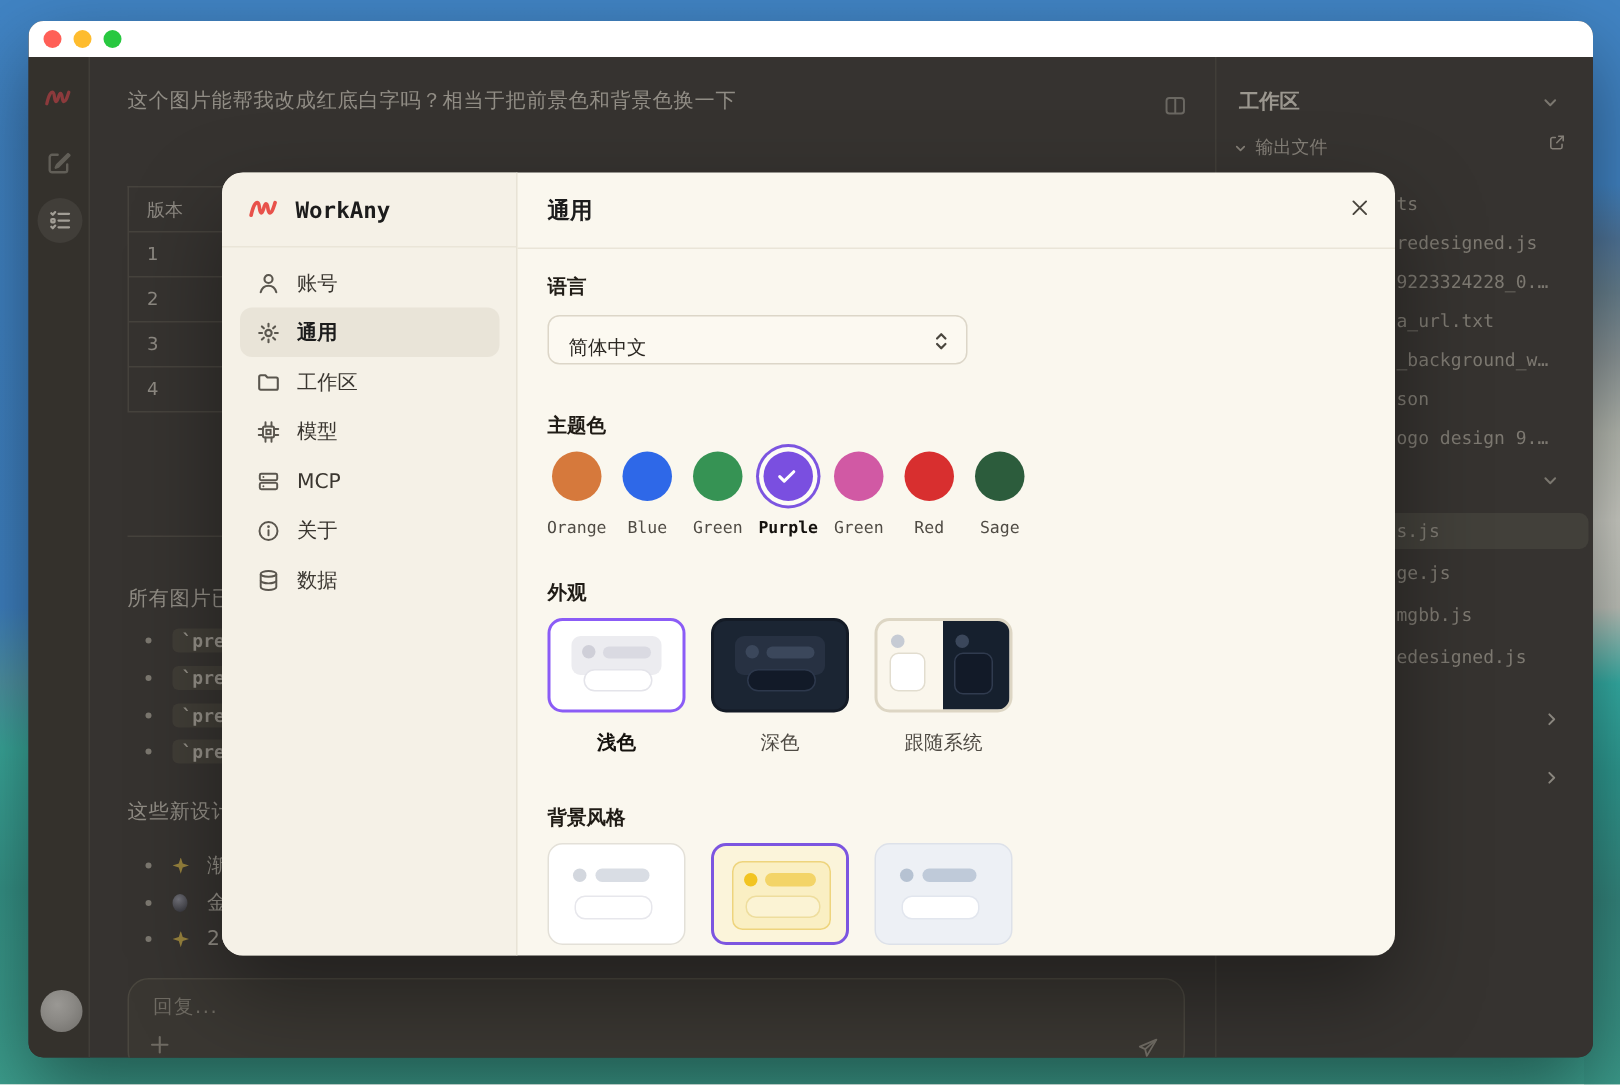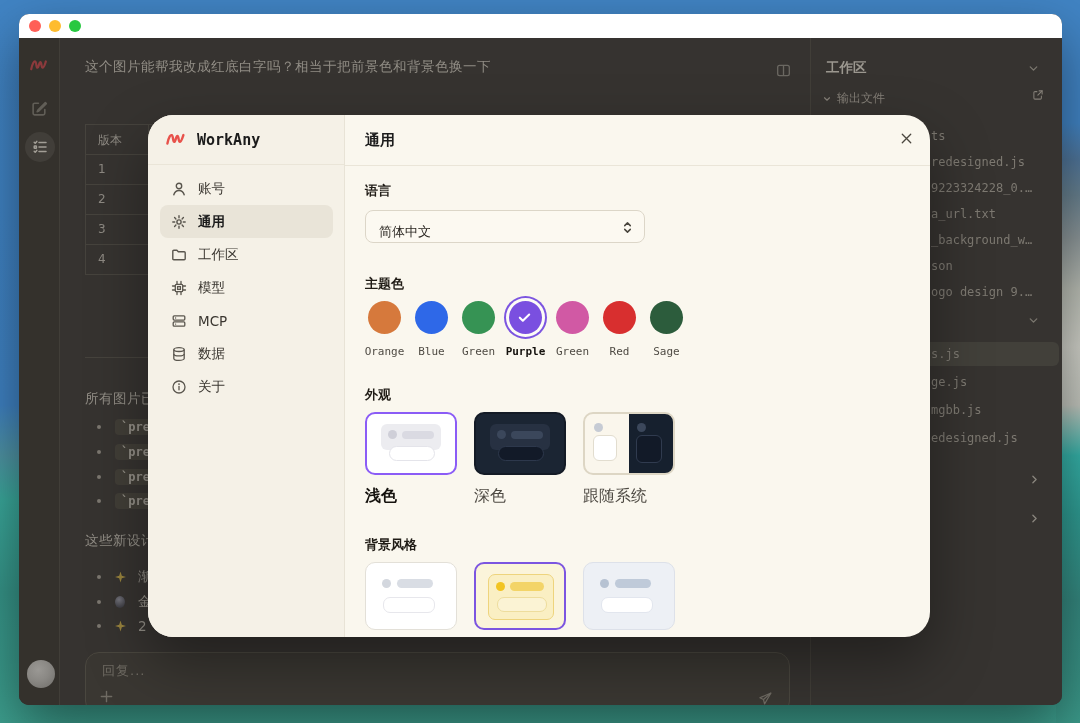--- a/index.html
+++ b/index.html
@@ -61,21 +61,21 @@
   .ws-title-chev { position:absolute; right:22px; top:24px; color:#7b776f; }
   .ws-sec { position:absolute; left:11px; top:52px; display:flex; align-items:center; color:#847f77; }
   .ws-sec-label { font-size:12px; margin-left:5px; }
   .ws-ext { position:absolute; right:18px; top:51px; color:#847f77; }
   .ws-file { position:absolute; left:120px; font-family:"DejaVu Sans Mono",monospace; font-size:12px; color:#7d7971; white-space:nowrap; }
   .ws-chev2 { position:absolute; right:22px; top:276px; color:#7b776f; }
   .ws-hl { position:absolute; left:112px; top:304px; width:136px; height:24px; background:#42403a; border-radius:6px; }
   .ws-chevr { position:absolute; right:21px; color:#8a867e; }
 
   
-  .modal { position:absolute; left:129px; top:101px; width:782px; height:522px; border-radius:25px; overflow:hidden;
+  .modal { position:absolute; left:129px; top:101px; width:782px; height:522px; border-radius:14px; overflow:hidden;
     background:#faf7ee; box-shadow:0 25px 60px rgba(0,0,0,.38); display:flex; }
   .m-side { width:197px; height:100%; background:#f5f1e7; border-right:1px solid #e8e3d6; position:relative; }
   .m-brand { position:absolute; left:0; top:0; width:100%; height:50px; border-bottom:1px solid #eae5d8;
     display:flex; align-items:center; padding-left:17px; }
   .m-brand-name { font-family:"DejaVu Sans Mono",monospace; font-weight:bold; font-size:15px; color:#1c1c1c; margin-left:8px; }
   .m-logo { color:#e8524b; }
   .m-nav { position:absolute; left:12px; top:57px; width:173px; }
   .m-item { height:33px; border-radius:8px; display:flex; align-items:center; padding-left:11px; cursor:pointer; }
   .m-item .nicon { color:#5a564e; width:16px; height:16px; margin-right:11px; }
   .m-item .nlabel { font-size:13.5px; color:#3a3630;text-align:center; }
@@ -96,21 +96,21 @@
   .swatches { position:absolute; left:16px; top:186px; display:flex; }
   .sw-cell { width:47px; display:flex; flex-direction:column; align-items:center; }
   .sw-circle { width:33px; height:33px; border-radius:50%; position:relative; cursor:pointer; }
   .sw-cell.selected .sw-circle { box-shadow:0 0 0 3px #fdfcf6, 0 0 0 5px #7c55e0; }
   .sw-check { position:absolute; left:8px; top:9px; color:#fff; }
   .sw-name { margin-top:11px; font-family:"DejaVu Sans Mono",monospace; font-size:11px; color:#4f4b44; }
   .sw-cell.selected .sw-name { font-weight:bold; color:#15120e; }
 
   .cards { position:absolute; left:20px; display:flex; gap:17px; }
   .card { width:92px; border-radius:10px; position:relative; cursor:pointer; }
-  .card-label { position:absolute; width:92px; text-align:left; font-size:16px; color:#4f4b44; }
+  .card-label { position:absolute; width:92px; text-align:center; font-size:13px; color:#4f4b44; }
   .card-label.sel { font-weight:bold; color:#15120e; }
 
   
   .ap-card { height:63px; }
   .ap-light { background:#ffffff; border:2px solid #8b5cf6; }
   .ap-dark { background:#1b2533; border:2px solid #141b26; }
   .ap-sys { background:linear-gradient(90deg,#faf6ec 0 50%,#16202e 50% 100%); border:2px solid #ddd6c4; }
   .mini-rect { position:absolute; left:14px; top:10px; width:60px; height:26px; border-radius:6px; }
   .mini-circ { position:absolute; left:7px; top:6px; width:9px; height:9px; border-radius:50%; }
   .mini-pill { position:absolute; left:21px; top:7px; width:32px; height:8px; border-radius:4px; }
@@ -353,37 +353,37 @@
               <svg width="16" height="16" viewBox="0 0 16 16" fill="none" stroke="currentColor" stroke-width="1.3" stroke-linecap="round">
                   <rect x="2.2" y="2.8" width="11.6" height="4.3" rx="1"></rect>
                   <rect x="2.2" y="8.9" width="11.6" height="4.3" rx="1"></rect>
                   <path d="M4.6 5h.01M4.6 11.1h.01"></path>
                 </svg>
             </span>
             <span class="nlabel">MCP</span>
           </div>
           <div class="m-item">
             <span class="nicon">
+              <svg width="16" height="16" viewBox="0 0 16 16" fill="none" stroke="currentColor" stroke-width="1.3" stroke-linecap="round">
+                  <circle cx="8" cy="8" r="6"></circle>
+                  <path d="M8 7.4v3.4"></path>
+                  <path d="M8 5.1h.01" stroke-width="1.8"></path>
+                </svg>
+            </span>
+            <span class="nlabel">关于</span>
+          </div>
+          <div class="m-item">
+            <span class="nicon">
               <svg width="16" height="16" viewBox="0 0 16 16" fill="none" stroke="currentColor" stroke-width="1.3">
                   <ellipse cx="8" cy="3.6" rx="5.2" ry="1.9"></ellipse>
                   <path d="M2.8 3.6v8.8c0 1 2.3 1.9 5.2 1.9s5.2-.9 5.2-1.9V3.6"></path>
                   <path d="M2.8 8c0 1 2.3 1.9 5.2 1.9S13.2 9 13.2 8"></path>
                 </svg>
             </span>
             <span class="nlabel">数据</span>
-          </div>
-          <div class="m-item">
-            <span class="nicon">
-              <svg width="16" height="16" viewBox="0 0 16 16" fill="none" stroke="currentColor" stroke-width="1.3" stroke-linecap="round">
-                  <circle cx="8" cy="8" r="6"></circle>
-                  <path d="M8 7.4v3.4"></path>
-                  <path d="M8 5.1h.01" stroke-width="1.8"></path>
-                </svg>
-            </span>
-            <span class="nlabel">关于</span>
           </div>
         </div>
       </div>
 
       <div class="m-content">
         <div class="m-header">
           <span class="m-title">通用</span>
           <span class="m-close">
             <svg width="15" height="15" viewBox="0 0 16 16" fill="none" stroke="currentColor" stroke-width="1.4" stroke-linecap="round">
                 <path d="M3.5 3.5l9 9M12.5 3.5l-9 9"></path>

